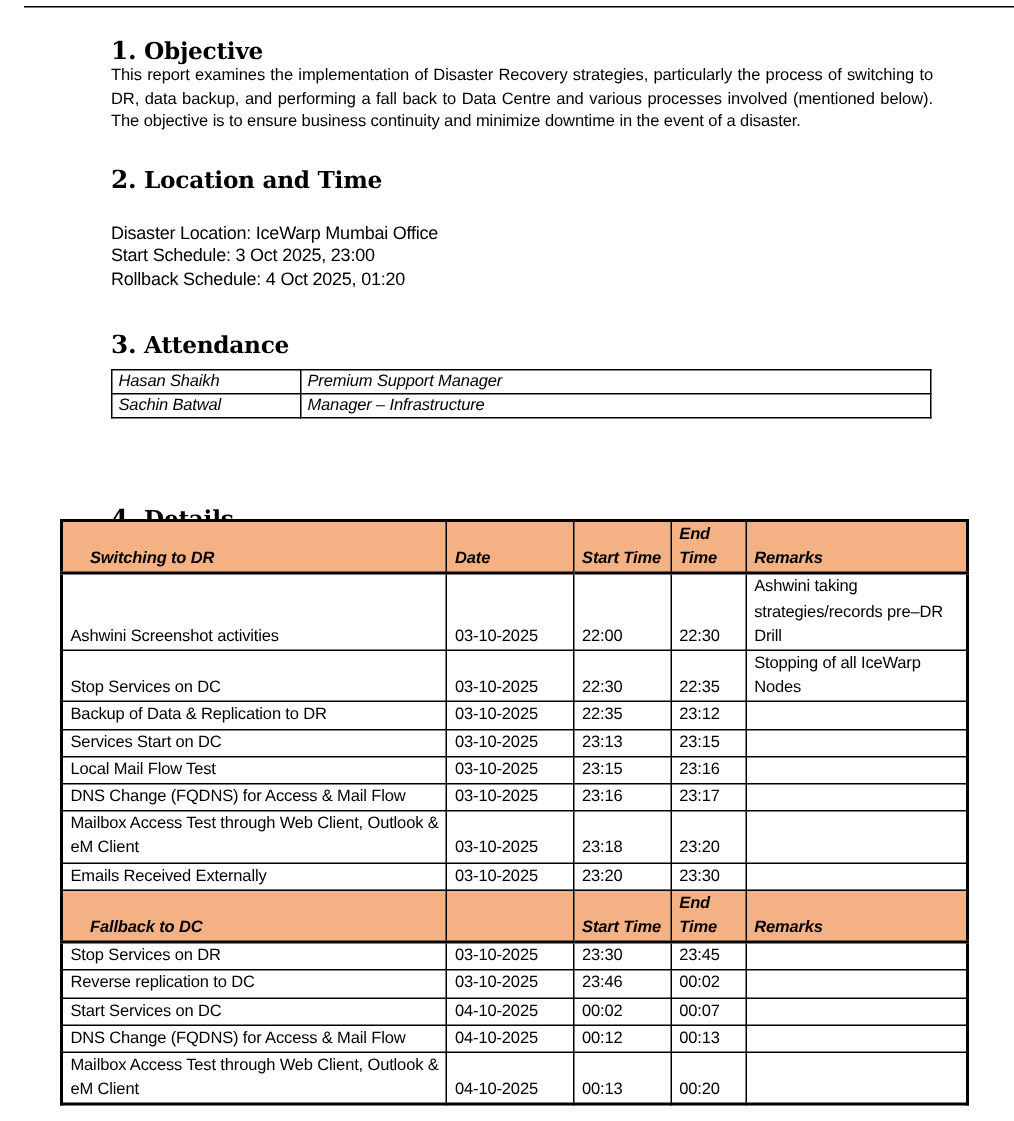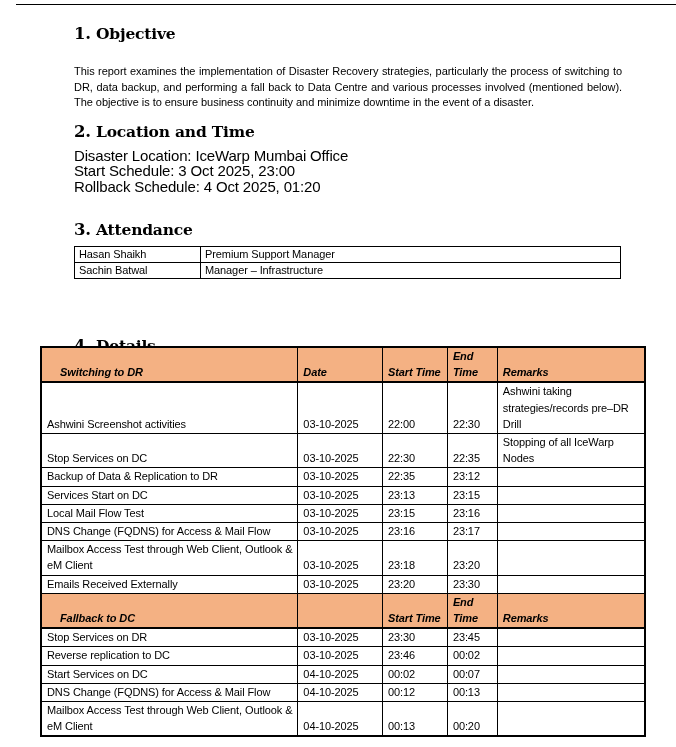--- a/index.html
+++ b/index.html
@@ -4,26 +4,26 @@
 <style>
   html, body { margin: 0; padding: 0; background: #ffffff; }
   body { width: 676px; height: 747px; position: relative; overflow: hidden;
          font-family: "Liberation Sans", sans-serif; color: #000; }
   .top-rule { position: absolute; left: 16px; top: 4px; width: 660px; height: 0; border-top: 1.5px solid #000; }
   .h { position: absolute; left: 74px; margin: 0; font-family: "DejaVu Serif", serif; font-weight: bold;
        font-size: 15.5px; letter-spacing: -0.2px; color: #000; }
   .h .num { font-size: 16.5px; }
   .para { position: absolute; left: 74px; width: 548px; margin: 0; font-size: 11px; line-height: 15.6px;
           text-align: justify; letter-spacing: -0.05px; }
-  .info { position: absolute; left: 74px; margin: 0; font-size: 15px; line-height: 15.4px; letter-spacing: -0.15px; }
+  .info { position: absolute; left: 74px; margin: 0; font-size: 12px; line-height: 15.4px; letter-spacing: -0.15px; }
   .info div { white-space: nowrap; }
 
   table { border-collapse: collapse; position: absolute; font-size: 11px; letter-spacing: -0.1px; }
   .att { left: 74px; top: 246px; width: 547px; }
-  .att td { border: 1px solid #000; padding: 0 4px; height: 15px; line-height: 15px; vertical-align: bottom; white-space: nowrap; }
+  .att td { border: 1px solid #000; padding: 0 4px; height: 15px; line-height: 15px; vertical-align: bottom; white-space: nowrap; font-style: italic; }
   .att td.c1 { width: 117px; }
 
   .det { left: 40px; top: 346px; width: 606px; border: 2px solid #000; }
   .det td { border: 1px solid #000; padding: 0 5px 1px 5px; vertical-align: bottom; line-height: 16.2px; }
   .det tr.hdr td { background: #F4B183; font-weight: bold; border-bottom: 2px solid #000; font-style: italic; }
   .det tr.hdr td.sect { padding-left: 18px; }
   .det col.c1 { width: 258px; }
   .det col.c2 { width: 85px; }
   .det col.c3 { width: 65px; }
   .det col.c4 { width: 50px; }
@@ -31,23 +31,23 @@
 </style>
 </head>
 <body>
 
 <div class="top-rule"></div>
 
 <h2 class="h" style="top:24px;">
   <span class="num">1.</span>
   <span>Objective</span>
 </h2>
-<p class="para" style="top:64px;">This report examines the implementation of Disaster Recovery strategies, particularly the process of switching to DR, data backup, and performing a fall back to Data Centre and various processes involved (mentioned below). The objective is to ensure business continuity and minimize downtime in the event of a disaster.</p>
+<p class="para" style="top:43px;">This report examines the implementation of Disaster Recovery strategies, particularly the process of switching to DR, data backup, and performing a fall back to Data Centre and various processes involved (mentioned below). The objective is to ensure business continuity and minimize downtime in the event of a disaster.</p>
 
-<h2 class="h" style="top:122px;">
+<h2 class="h" style="top:110px;">
   <span class="num">2.</span>
   <span>Location and Time</span>
 </h2>
 <div class="info" style="top:148px;">
   <div>Disaster Location: IceWarp Mumbai Office</div>
   <div>Start Schedule: 3 Oct 2025, 23:00</div>
   <div>Rollback Schedule: 4 Oct 2025, 01:20</div>
 </div>
 
 <h2 class="h" style="top:220px;">

